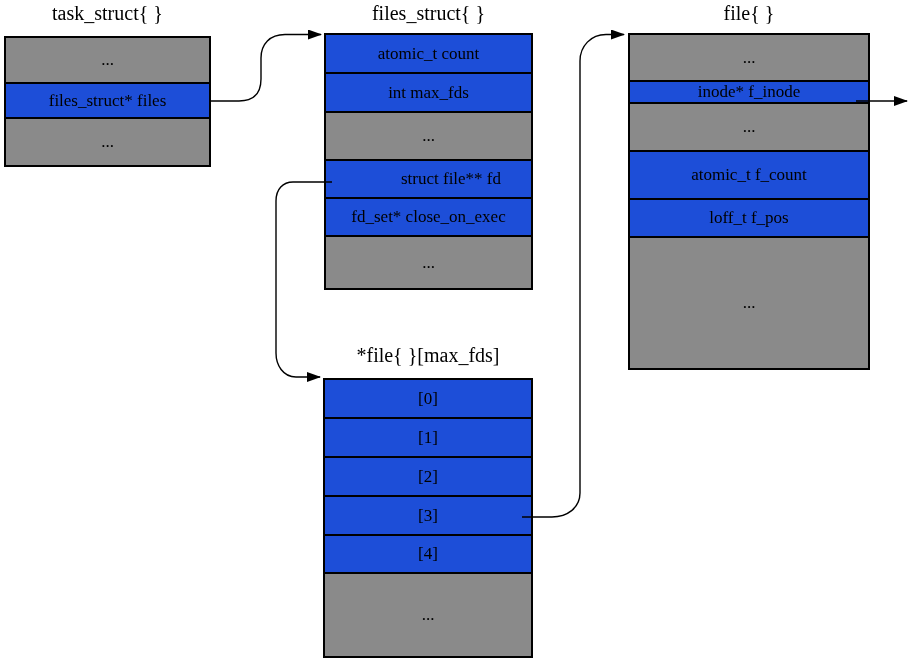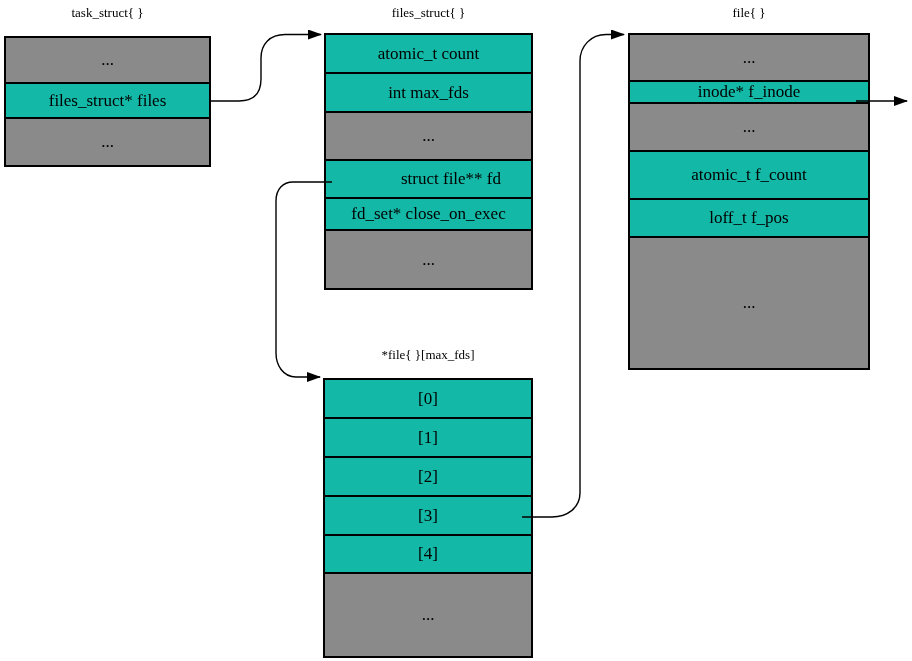--- a/index.html
+++ b/index.html
@@ -12,21 +12,21 @@
     width: 912px;
     height: 661px;
     background: #ffffff;
     font-family: "Liberation Serif", "DejaVu Serif", serif;
     color: #000000;
     overflow: hidden;
   }
   .struct-title {
     position: absolute;
     text-align: center;
-    font-size: 13px;
+    font-size: 20px;
     line-height: 24px;
     white-space: nowrap;
   }
   .struct-box {
     position: absolute;
     box-sizing: border-box;
     border: 2px solid #000000;
     background: #ffffff;
     display: flex;
     flex-direction: column;
@@ -34,21 +34,21 @@
   .row {
     box-sizing: border-box;
     flex: 0 0 auto;
     display: flex;
     align-items: center;
     justify-content: center;
     font-size: 17px;
     border-bottom: 2px solid #000000;
     overflow: hidden;
     white-space: nowrap;
-    background: #14b8a6;
+    background: #1d4ed8;
   }
   .row:last-child { border-bottom: none; }
   .row.fill { flex: 1 1 auto; }
   .row.shaded { background: var(--shaded-fill, #8a8a8a); }
   .connectors {
     position: absolute;
     left: 0; top: 0;
     width: 912px;
     height: 661px;
     pointer-events: none;
@@ -74,21 +74,21 @@
     <div class="row shaded" style="height:46px;">...</div>
     <div class="row" style="height:35px;">files_struct* files</div>
     <div class="row shaded fill">...</div>
   </div>
 
   <div class="struct-box" style="left:324px; top:33px; width:209px; height:257px;">
     <div class="row" style="height:39px;">atomic_t count</div>
     <div class="row" style="height:39px;">int max_fds</div>
     <div class="row shaded" style="height:48px;">...</div>
     <div class="row" style="height:38px;padding-left:45px;">struct file** fd</div>
-    <div class="row" style="height:32px;">fd_set* close_on_exec</div>
+    <div class="row" style="height:38px;">fd_set* close_on_exec</div>
     <div class="row shaded fill">...</div>
   </div>
 
   <div class="struct-box" style="left:628px; top:33px; width:242px; height:337px;">
     <div class="row shaded" style="height:47px;">...</div>
     <div class="row" style="height:22px;">inode* f_inode</div>
     <div class="row shaded" style="height:48px;">...</div>
     <div class="row" style="height:48px;">atomic_t f_count</div>
     <div class="row" style="height:38px;">loff_t f_pos</div>
     <div class="row shaded fill">...</div>

